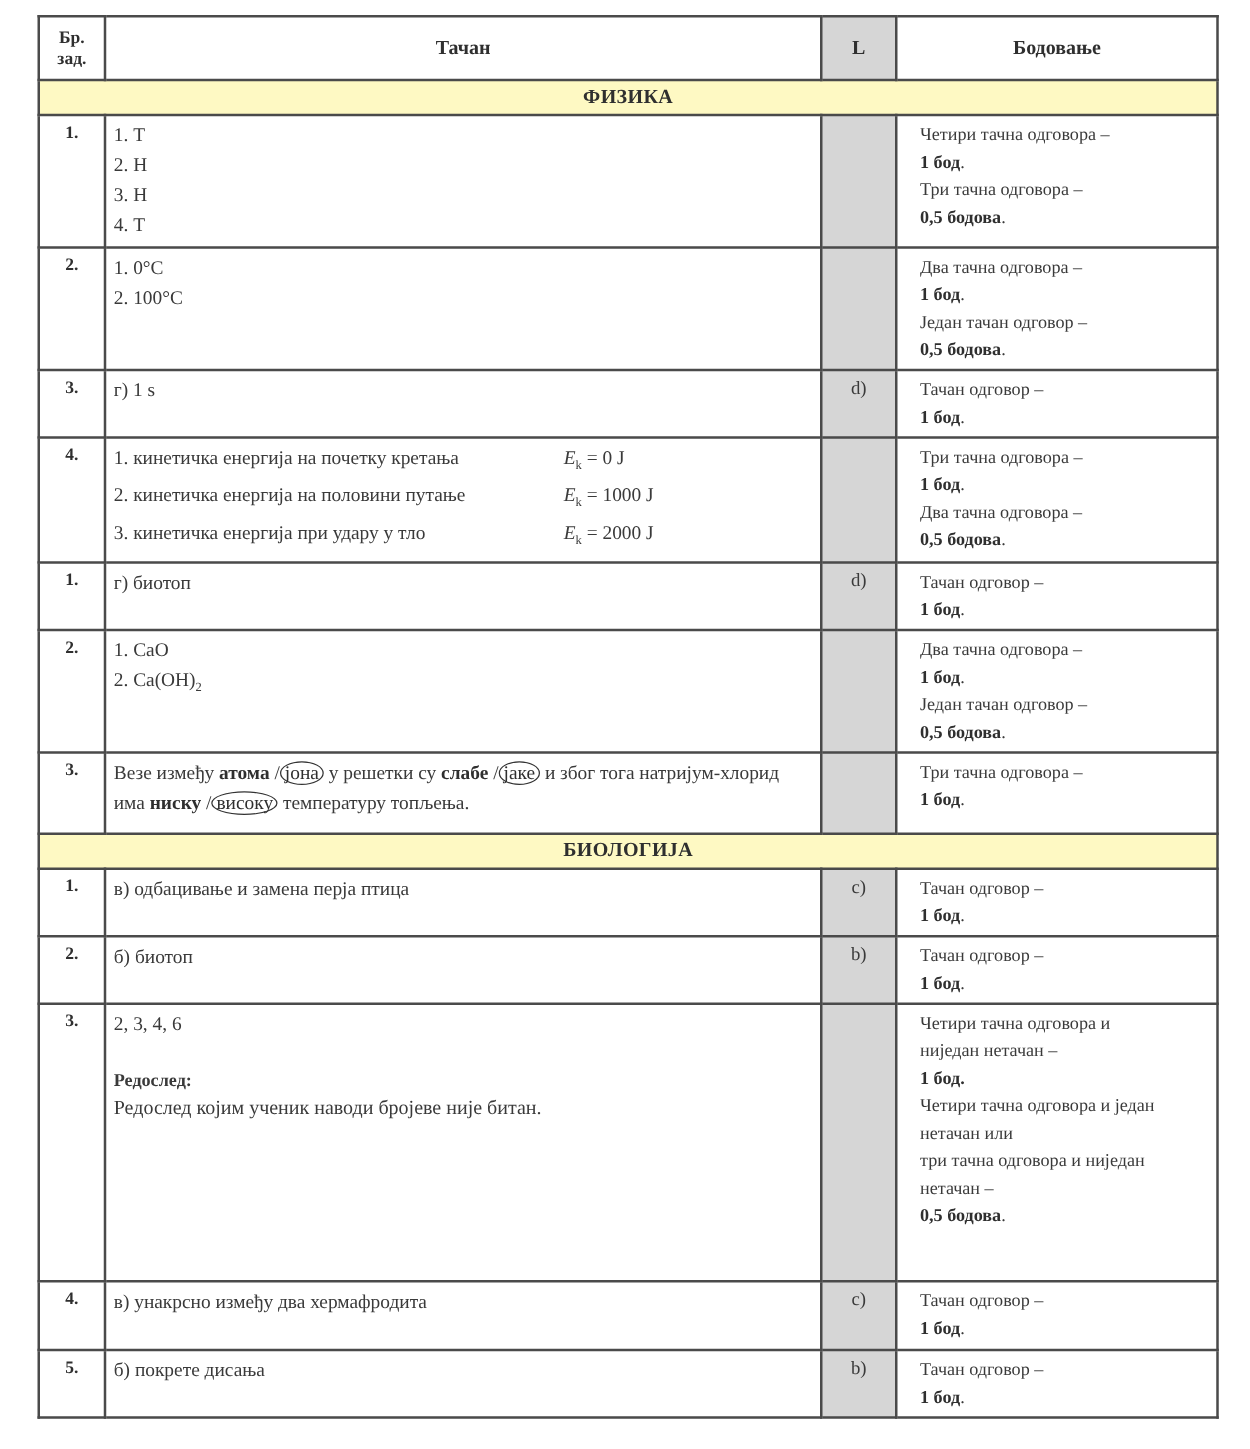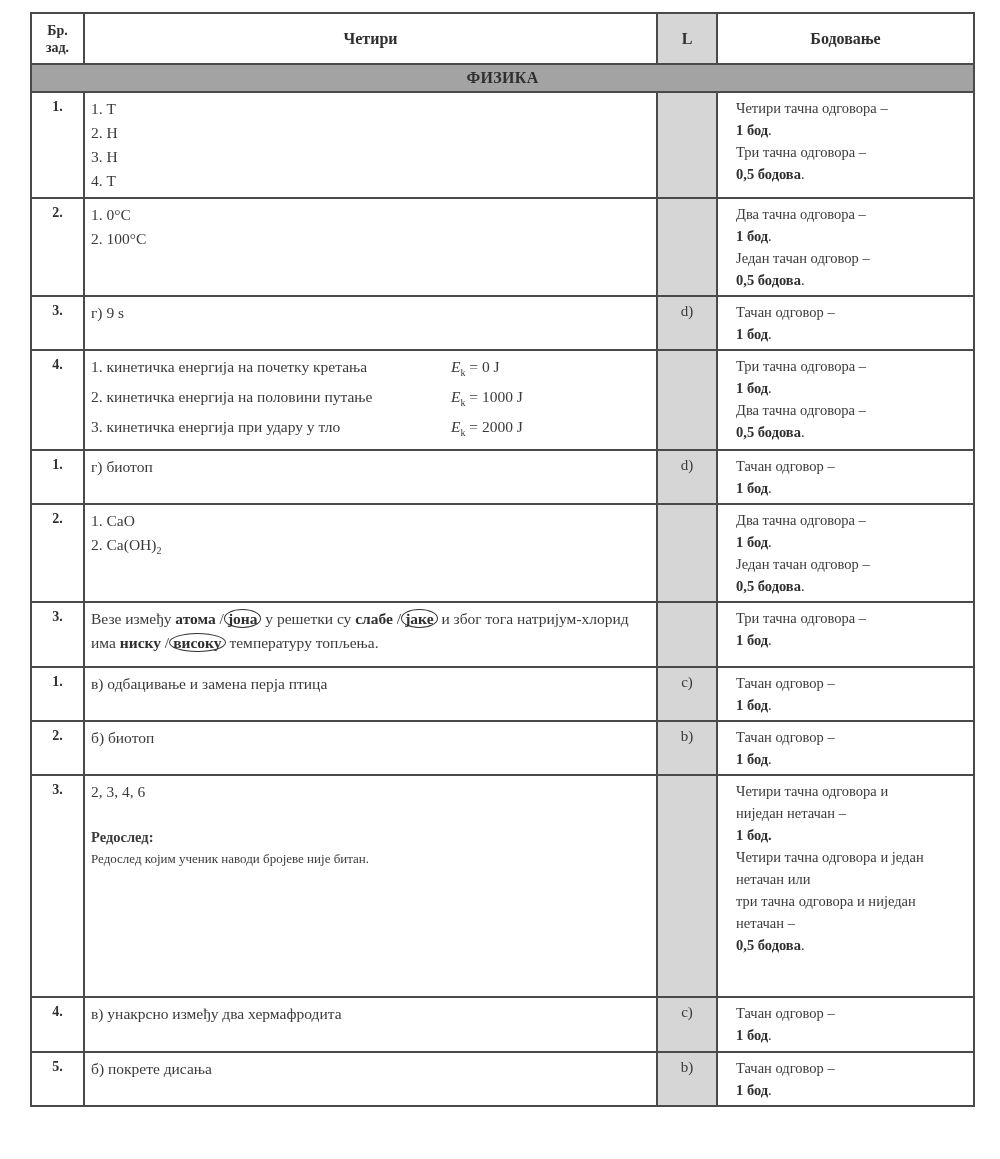--- a/index.html
+++ b/index.html
@@ -6,52 +6,52 @@
   body { width:1000px; height:1159px; position:relative; font-family:"Liberation Serif", "DejaVu Serif", serif; color:#3a3a3a; }
   table.key { position:absolute; left:30px; top:12px; width:943px; border-collapse:collapse; table-layout:fixed; }
   table.key td, table.key th { border:2px solid #4a4a4a; vertical-align:top; padding:0; }
   col.c-num { width:53px; }
   col.c-sol { width:573px; }
   col.c-l { width:60px; }
   col.c-pts { width:257px; }
   th { font-weight:bold; color:#2f2f2f; font-size:16px; vertical-align:middle !important; text-align:center; }
   th.h-num { font-size:14px; line-height:17px; height:49px; }
   th.h-l { background:#d6d6d6; }
-  tr.section td { background:#a3a3a3; text-align:center; font-weight:bold; font-size:16px; color:#2f2f2f; height:26px; vertical-align:middle; letter-spacing:0.3px; }
+  tr.section td { background:#fef9c3; text-align:center; font-weight:bold; font-size:16px; color:#2f2f2f; height:26px; vertical-align:middle; letter-spacing:0.3px; }
   td.num { text-align:center; font-weight:bold; font-size:14px; padding-top:6px !important; color:#2f2f2f; }
   td.sol { font-size:15.5px; line-height:24px; padding:4px 6px 4px 6px !important; }
   td.l { background:#d6d6d6; text-align:center; font-size:15px; padding-top:6px !important; }
   td.pts { font-size:14.5px; line-height:22px; padding:4px 18px !important; }
   .b { font-weight:bold; color:#2f2f2f; }
   .line { display:block; }
   .ek { display:flex; }
   .ek .lbl { width:360px; }
   .ek i { font-style:italic; }
   sub { font-size:10px; }
-  .circ { border:1.6px solid #333; border-radius:50%; padding:0 3px; font-weight:bold; color:#2f2f2f; }
+  .circ { border:1.6px solid #333; border-radius:50%; padding:0 3px; font-weight:normal; color:#2f2f2f; }
   .note-title { font-weight:bold; font-size:14.5px; margin-top:22px; display:block; line-height:22px; }
-  .note-text { font-size:13px; display:block; line-height:22px; }
+  .note-text { font-size:16px; display:block; line-height:22px; }
 </style>
 </head>
 <body>
 
 <table class="key">
   <colgroup>
       <col class="c-num">
       <col class="c-sol">
       <col class="c-l">
       <col class="c-pts">
     </colgroup>
   <thead>
     <tr>
       <th class="h-num">
           <span class="line">Бр.</span>
           <span class="line">зад.</span>
         </th>
-      <th>Четири</th>
+      <th>Тачан</th>
       <th class="h-l">L</th>
       <th>Бодовање</th>
     </tr>
   </thead>
   <tbody>
 
     <tr class="section">
         <td colspan="4">ФИЗИКА</td>
       </tr>
 
@@ -83,21 +83,21 @@
         <span class="line">Два тачна одговора –</span>
         <span class="line"><span class="b">1 бод</span>.</span>
         <span class="line">Један тачан одговор –</span>
         <span class="line"><span class="b">0,5 бодова</span>.</span>
       </td>
     </tr>
 
     <tr style="height:50px">
       <td class="num">3.</td>
       <td class="sol">
-          <span class="line">г) 9 s</span>
+          <span class="line">г) 1 s</span>
         </td>
       <td class="l">d)</td>
       <td class="pts">
         <span class="line">Тачан одговор –</span>
         <span class="line"><span class="b">1 бод</span>.</span>
       </td>
     </tr>
 
     <tr style="height:95px">
       <td class="num">4.</td>
@@ -155,20 +155,23 @@
     <tr style="height:65px">
       <td class="num">3.</td>
       <td class="sol"><span>Везе између </span><span class="b">атома</span><span> /</span><span class="circ">јона</span><span> у решетки су </span><span class="b">слабе</span><span> /</span><span class="circ">јаке</span><span> и због тога натријум-хлорид има </span><span class="b">ниску</span><span> /</span><span class="circ">високу</span><span> температуру топљења.</span></td>
       <td class="l"></td>
       <td class="pts">
         <span class="line">Три тачна одговора –</span>
         <span class="line"><span class="b">1 бод</span>.</span>
       </td>
     </tr>
 
+    <tr class="section">
+        <td colspan="4">БИОЛОГИЈА</td>
+      </tr>
 
     <tr style="height:54px">
       <td class="num">1.</td>
       <td class="sol">
           <span class="line">в) одбацивање и замена перја птица</span>
         </td>
       <td class="l">c)</td>
       <td class="pts">
         <span class="line">Тачан одговор –</span>
         <span class="line"><span class="b">1 бод</span>.</span>

